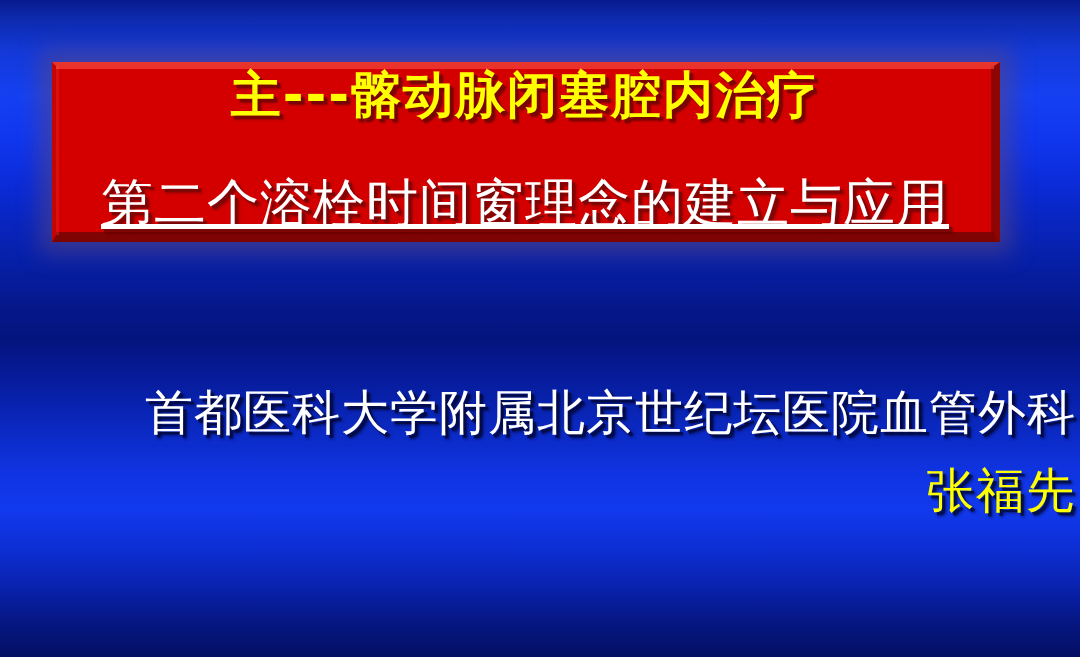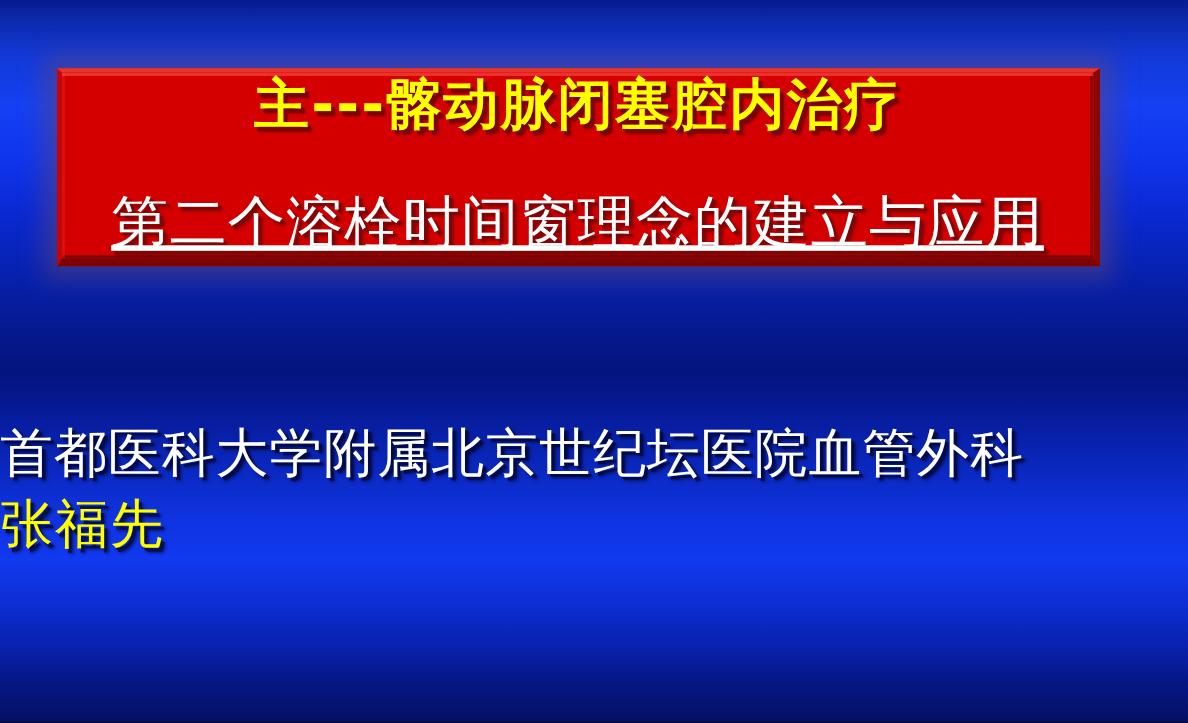--- a/index.html
+++ b/index.html
@@ -94,46 +94,46 @@
     white-space: nowrap;
     margin-top: 2px;
     text-decoration: underline;
   }
 
   #presenter-block {
     position: absolute;
     left: 0;
     top: 382px;
     width: 1076px;
-    text-align: left;
+    text-align: right;
   }
 
   .affiliation {
     font-family: "Liberation Serif", "DejaVu Serif", serif;
     font-size: 48px;
     line-height: 62px;
     letter-spacing: 1px;
     color: #ffffff;
     text-shadow:
       3px 3px 0 #020b4a,
       4px 4px 3px rgba(0, 0, 40, 0.7);
     white-space: nowrap;
   }
 
   .presenter-name {
-    font-family: Liberation Mono, monospace;
+    font-family: Liberation Sans, sans-serif;
     font-size: 48px;
     line-height: 62px;
     letter-spacing: 2px;
     color: #ffff00;
     text-shadow:
       3px 3px 0 #03104f,
       4px 4px 3px rgba(0, 0, 40, 0.7);
     white-space: nowrap;
-    margin-top: 6px;
+    margin-top: 16px;
   }
 </style>
 </head>
 <body>
 
 <div id="slide">
 
   <div id="title-plaque-glow"></div>
 
   <div id="title-plaque">

